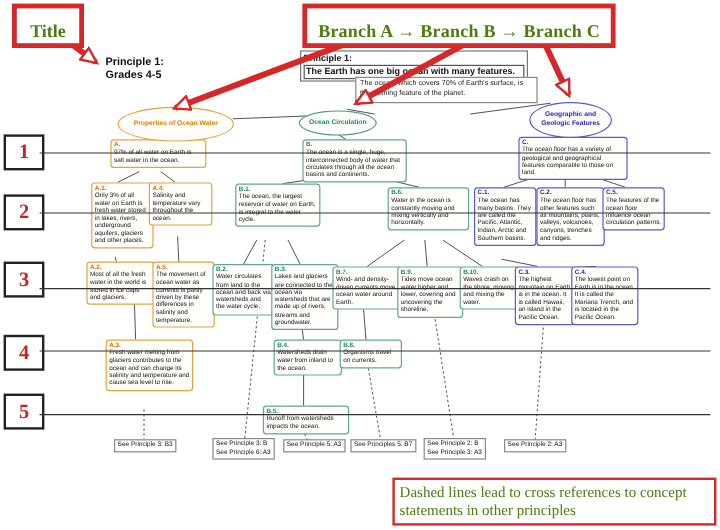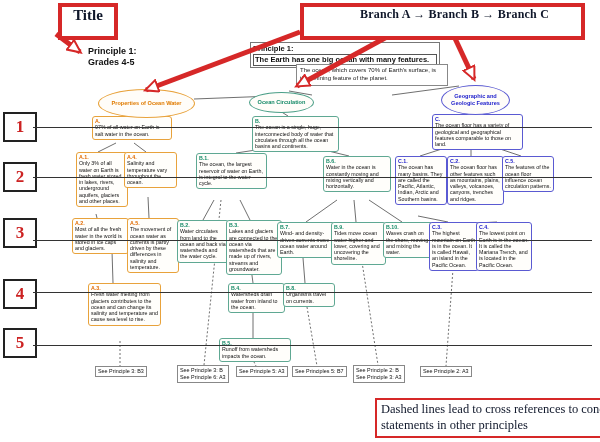--- a/index.html
+++ b/index.html
@@ -2,25 +2,25 @@
 <html><head>
 <meta charset="utf-8">
 <style>
   html,body{margin:0;padding:0;background:#fff;}
   .canvas{position:relative;width:600px;height:442px;background:#fff;overflow:hidden;
           font-family:"Liberation Sans",sans-serif;}
   svg.layer{position:absolute;left:0;top:0;pointer-events:none;}
   #under{z-index:1;} #over{z-index:6;}
 
   
-  .redbox{position:absolute;border:4px solid #d62828;background:#fff;color:#0f172a;
+  .redbox{position:absolute;border:4px solid #d62828;background:#fff;color:#4d7c0f;
           font-family:"Liberation Serif",serif;font-weight:bold;display:flex;
-          align-items:flex-start;justify-content:center;z-index:7;margin-left:48px;}
+          align-items:flex-end;justify-content:center;z-index:7;}
   .title-callout{left:10px;top:3px;width:52px;height:29px;font-size:15px;}
-  .branch-callout{left:252px;top:3px;width:253px;height:29px;font-size:12px;letter-spacing:.2px;padding-left:24px;}
+  .branch-callout{left:252px;top:3px;width:253px;height:29px;font-size:15px;letter-spacing:.2px;}
   .note-box{left:327px;top:398px;width:258px;height:32px;border-width:2px;font-weight:normal;
             font-size:12.5px;line-height:1.25;padding:2px 4px;text-align:left;justify-content:flex-start;}
 
   
   .grades{position:absolute;left:88px;top:46px;font-size:9px;font-weight:bold;color:#111;
           line-height:1.25;z-index:3;}
   .principle-box{position:absolute;left:250px;top:42px;width:184px;border:1px solid #777;
                  background:#fff;font-size:7.5px;font-weight:bold;color:#111;line-height:1.3;
                  z-index:3;padding:1px 2px 0 2px;}
   .principle-box .stmt{display:block;border:1px solid #555;padding:0 1px;margin:0 0 1px 0;}

